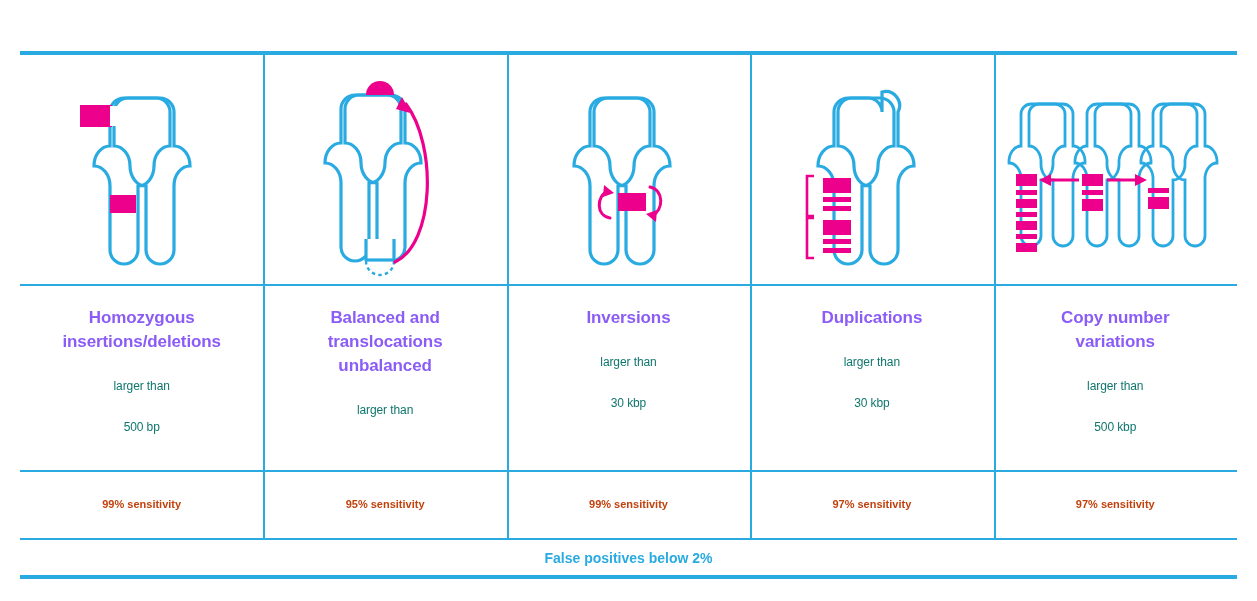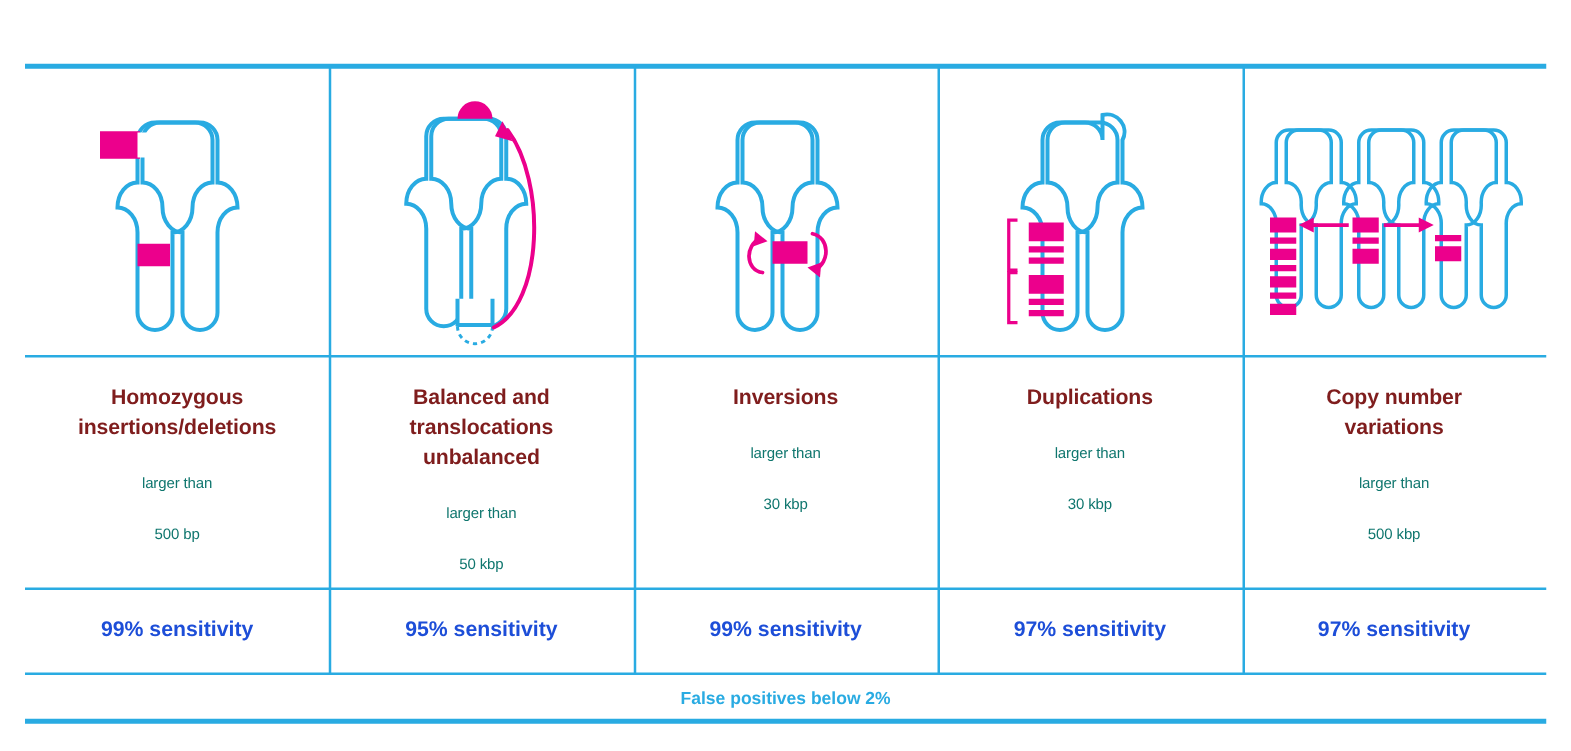--- a/index.html
+++ b/index.html
@@ -70,41 +70,41 @@
 
   .caption {
     height: 186px;
     padding: 22px 14px 0 14px;
     box-sizing: border-box;
     text-align: center;
     line-height: 1.42;
   }
   .cap-title {
     display: block;
-    color: #7f1d1d;
+    color: #8b5cf6;
     font-weight: bold;
     font-size: 17px;
     letter-spacing: -0.1px;
   }
   .cap-sub {
     display: block;
     color: #0f766e;
     font-size: 12px;
     letter-spacing: -0.1px;
     margin-top: 24px;
   }
 
   .sens {
     height: 68px;
     display: flex;
     align-items: center;
     justify-content: center;
-    color: #1d4ed8;
+    color: #c2410c;
     font-weight: bold;
-    font-size: 17px;
+    font-size: 11px;
   }
 
   .footer {
     position: absolute;
     left: 0;
     top: 510px;
     width: 1217px;
     height: 35px;
     display: flex;
     align-items: center;
@@ -174,21 +174,20 @@
 
           <path d="M100 205 C 140 186, 142 88, 111 47" fill="none" stroke="#EC008C" stroke-width="3.2" stroke-linecap="round"></path>
           <path d="M107 40 l 8 16 l -14 -4 Z" fill="#EC008C"></path>
         </svg>
       </div>
       <div class="caption">
         <span class="cap-title">Balanced and</span>
         <span class="cap-title">translocations</span>
         <span class="cap-title">unbalanced</span>
         <span class="cap-sub">larger than</span>
-        <span class="cap-sub">50 kbp</span>
       </div>
       <div class="sens">95% sensitivity</div>
     </div>
 
     <div class="col">
       <div class="art">
         <svg width="180" height="220" viewBox="0 0 180 220">
           <path d="M58 38 a14 14 0 0 1 14 14 V86 a16 20 0 0 0 -16 20 a16 20 0 0 1 -16 20 V190 a14 14 0 0 1 -14 14 a14 14 0 0 1 -14 -14 V126 a16 20 0 0 0 -16 -20 a16 20 0 0 1 16 -20 V52 a14 14 0 0 1 14 -14 Z" transform="translate(40,0)" fill="none" stroke="#29ABE2" stroke-width="3.2"></path>
           <path d="M58 38 a14 14 0 0 1 14 14 V86 a16 20 0 0 0 -16 20 a16 20 0 0 1 -16 20 V190 a14 14 0 0 1 -14 14 a14 14 0 0 1 -14 -14 V126 a16 20 0 0 0 -16 -20 a16 20 0 0 1 16 -20 V52 a14 14 0 0 1 14 -14 Z" transform="translate(128,0) scale(-1,1)" fill="none" stroke="#29ABE2" stroke-width="3.2"></path>
 

